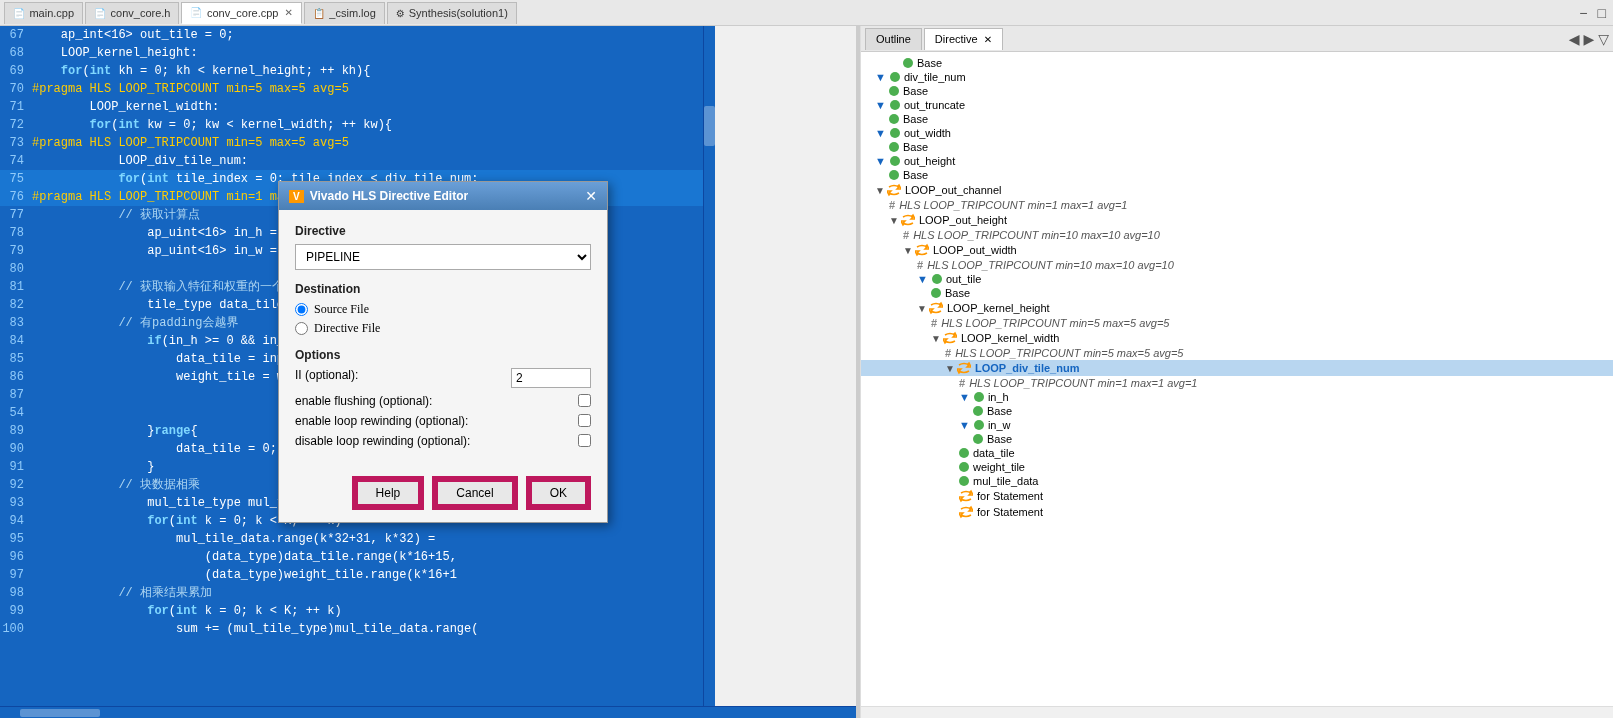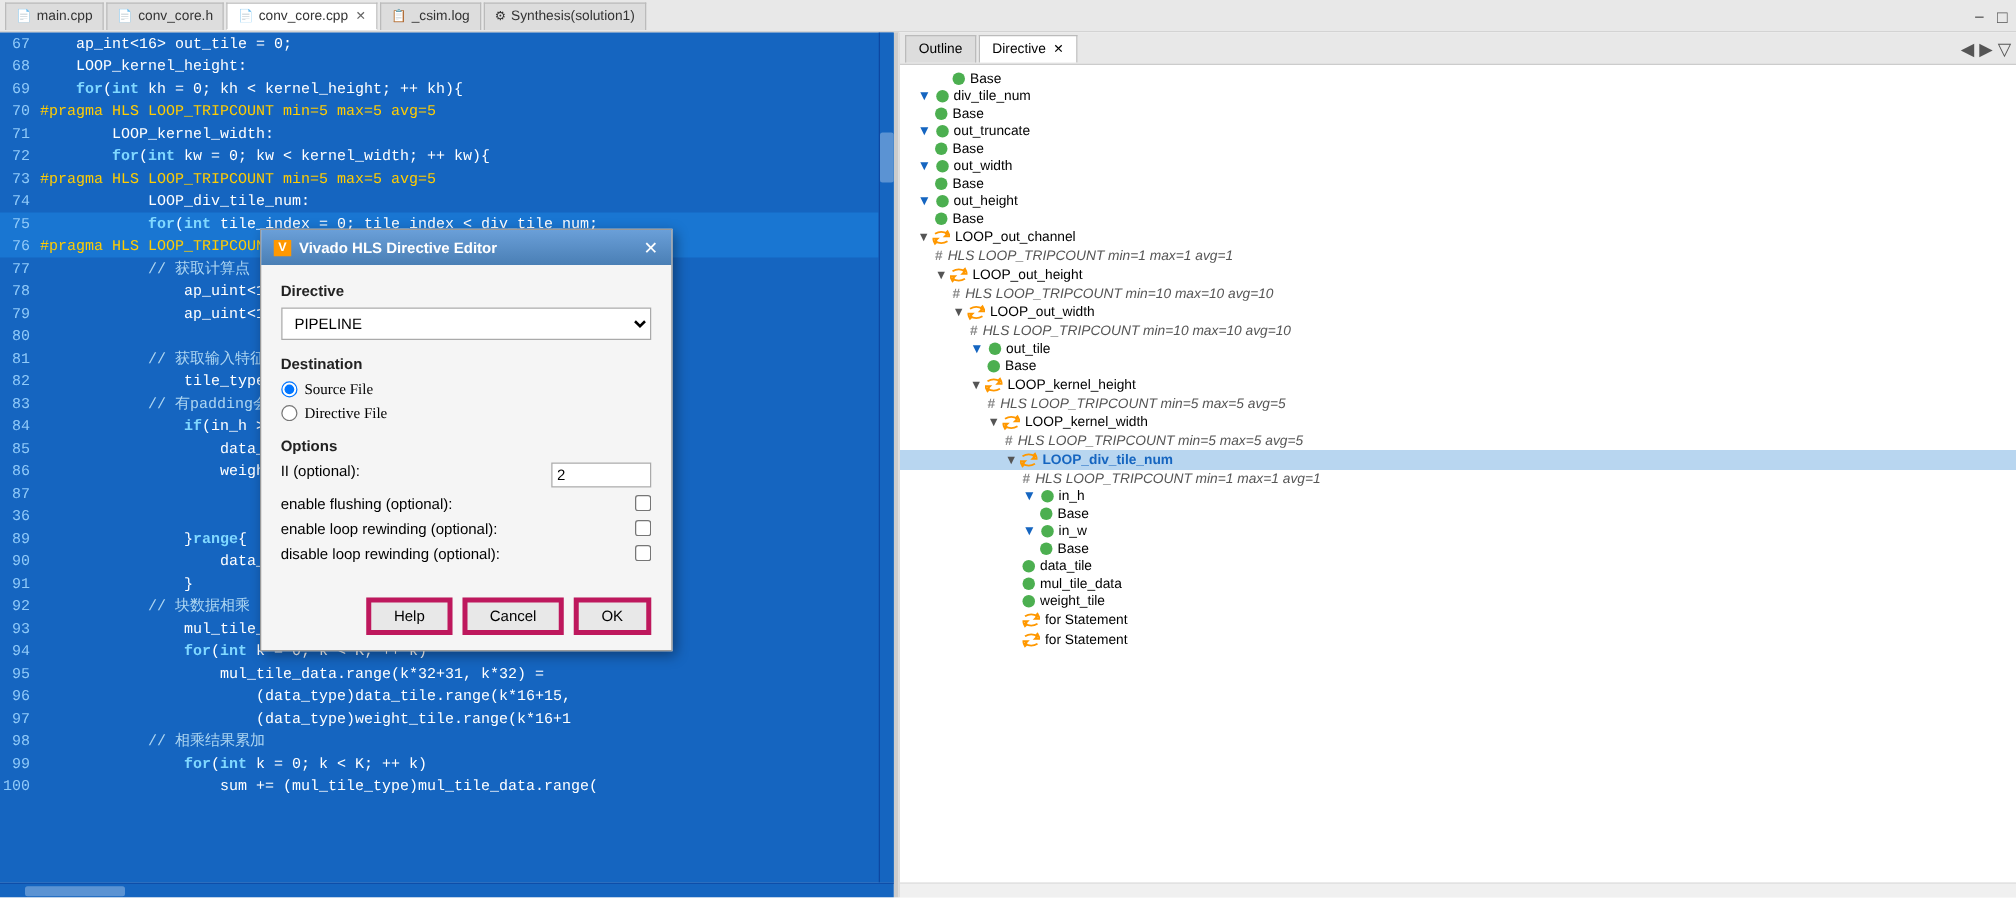--- a/index.html
+++ b/index.html
@@ -61,21 +61,21 @@
     .radio-option label { font-size: 12px; font-family: Liberation Serif, serif; }
 
     .options-group { margin-bottom: 2px; }
     .option-row { display: flex; align-items: flex-start; margin-bottom: 6px; }
     .option-row label { flex: 1; font-size: 12px; }
     .option-row input[type="text"] { width: 80px; padding: 2px 4px; border: 1px solid #aaa; font-size: 12px; background: #fff; }
     .option-row input[type="checkbox"] { margin-left: 4px; }
 
     .dialog-footer { display: flex; justify-content: flex-end; gap: 8px; padding: 8px 16px 12px; }
     .dialog-btn {
-      padding: 4px 18px; font-size: 12px; border: 4px solid #be185d; background: #e8e8e8; cursor: pointer; min-width: 60px;
+      padding: 4px 18px; font-size: 12px; border: 6px solid #be185d; background: #e8e8e8; cursor: pointer; min-width: 60px;
     }
     .dialog-btn.primary { background: #e8e8e8; }
 
     
     .outline-panel {
       flex: 1; background: #fff; display: flex; flex-direction: column; border-left: 1px solid #ddd;
     }
     .outline-tabs {
       display: flex; align-items: center; background: #e8e8e8; border-bottom: 1px solid #ccc; height: 26px; padding: 0 4px;
     }
@@ -129,21 +129,21 @@
   </div>
   <div class="tab-spacer"></div>
   <div class="tab-controls">
     <span>−</span>
     <span>□</span>
   </div>
 </div>
 
 <div class="main-layout">
 
-  <div class="code-panel-wrapper" style="width:715px; display:flex; flex-direction:column; position:relative;">
+  <div class="code-panel-wrapper" style="width:856px; display:flex; flex-direction:column; position:relative;">
     <div class="code-panel" style="display:flex; flex-direction:row; flex:1;">
       <div style="flex:1; overflow:hidden;">
 
         <div id="code-lines">
             <div class="code-line">
               <span class="line-num">67</span>
               <span class="line-code">    ap_int&lt;16&gt; out_tile = 0;</span>
             </div>
             <div class="code-line">
               <span class="line-num">68</span>
@@ -219,21 +219,21 @@
             </div>
             <div class="code-line">
               <span class="line-num">86</span>
               <span class="line-code">                    weight_tile = weight[kernel_width*kernel_he</span>
             </div>
             <div class="code-line">
               <span class="line-num">87</span>
               <span class="line-code">                                         + kernel_width*kernel_</span>
             </div>
             <div class="code-line">
-              <span class="line-num">36</span>
+              <span class="line-num">54</span>
               <span class="line-code">                                         + kernel_width*kh+kw];</span>
             </div>
             <div class="code-line">
               <span class="line-num">89</span>
               <span class="line-code">                }<span style="color:#80d8ff;font-weight:bold">range</span>{</span>
             </div>
             <div class="code-line">
               <span class="line-num">90</span>
               <span class="line-code">                    data_tile = 0; weight_tile = 0;</span>
             </div>
@@ -513,27 +513,27 @@
         <div class="tree-item" style="padding-left: 112px;">
           <span style="display:inline-block;width:10px;height:10px;border-radius:50%;background:#4caf50;margin-right:4px;flex-shrink:0;"></span>
           <span>Base</span>
         </div>
         <div class="tree-item" style="padding-left: 98px;">
           <span style="display:inline-block;width:10px;height:10px;border-radius:50%;background:#4caf50;margin-right:4px;flex-shrink:0;"></span>
           <span>data_tile</span>
         </div>
         <div class="tree-item" style="padding-left: 98px;">
           <span style="display:inline-block;width:10px;height:10px;border-radius:50%;background:#4caf50;margin-right:4px;flex-shrink:0;"></span>
+          <span>weight_tile</span>
+        </div>
+        <div class="tree-item" style="padding-left: 98px;">
+          <span style="display:inline-block;width:10px;height:10px;border-radius:50%;background:#4caf50;margin-right:4px;flex-shrink:0;"></span>
           <span>mul_tile_data</span>
         </div>
         <div class="tree-item" style="padding-left: 98px;">
-          <span style="display:inline-block;width:10px;height:10px;border-radius:50%;background:#4caf50;margin-right:4px;flex-shrink:0;"></span>
-          <span>weight_tile</span>
-        </div>
-        <div class="tree-item" style="padding-left: 98px;">
           <svg width="14" height="14" style="margin-right:4px;flex-shrink:0;">
             <path d="M2 4 Q7 1 12 4 L10 6 L14 6 L12 2 L10 4" fill="none" stroke="#ff9800" stroke-width="1.5"></path>
             <path d="M12 10 Q7 13 2 10 L4 8 L0 8 L2 12 L4 10" fill="none" stroke="#ff9800" stroke-width="1.5"></path>
           </svg>
           <span>for Statement</span>
         </div>
         <div class="tree-item" style="padding-left: 98px;">
           <svg width="14" height="14" style="margin-right:4px;flex-shrink:0;">
             <path d="M2 4 Q7 1 12 4 L10 6 L14 6 L12 2 L10 4" fill="none" stroke="#ff9800" stroke-width="1.5"></path>
             <path d="M12 10 Q7 13 2 10 L4 8 L0 8 L2 12 L4 10" fill="none" stroke="#ff9800" stroke-width="1.5"></path>

